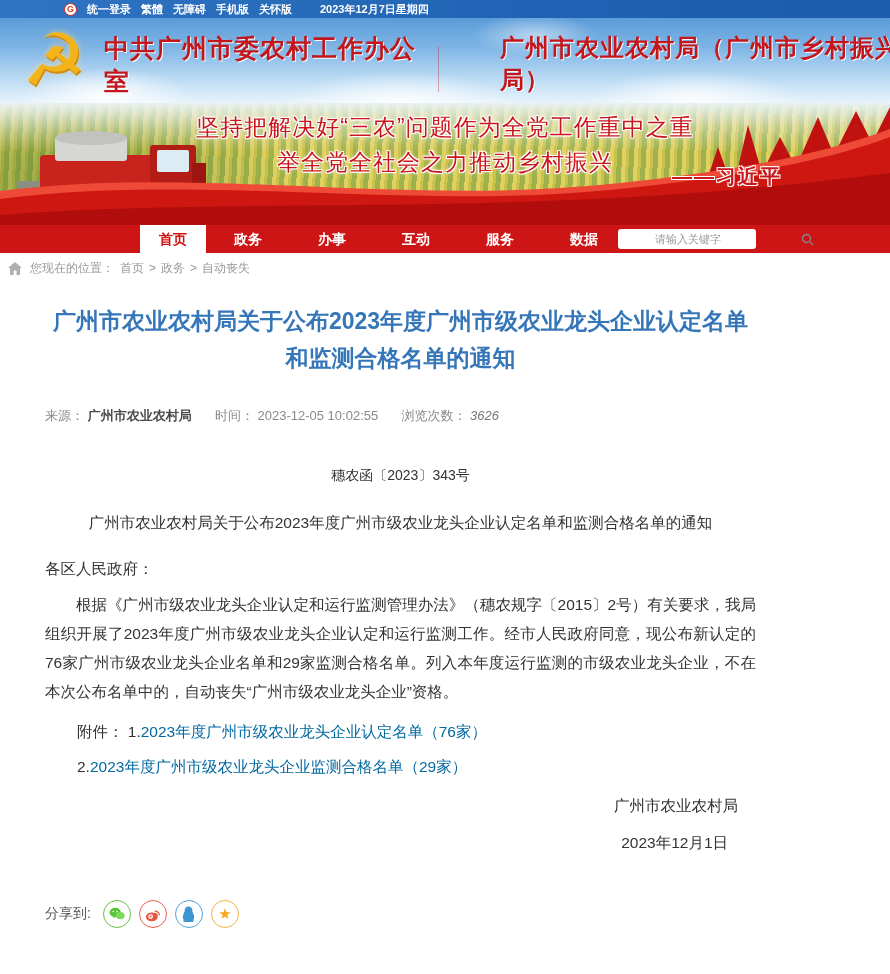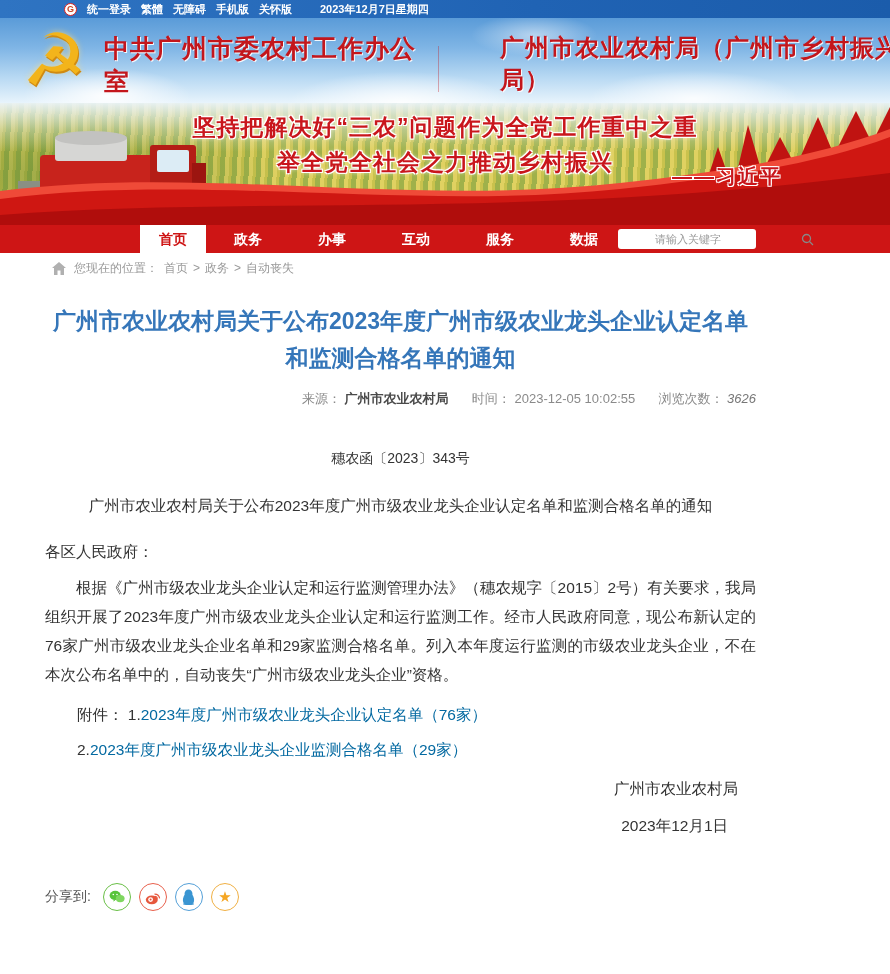--- a/index.html
+++ b/index.html
@@ -41,24 +41,24 @@
 
   
   .banner { position:absolute; left:0; top:103px; width:890px; height:122px; overflow:hidden;
     background:
       linear-gradient(180deg, rgba(235,244,250,.95) 0%, rgba(235,244,250,.35) 22%, rgba(255,255,255,0) 40%),
       radial-gradient(300px 120px at 8% 60%, rgba(90,130,45,.55), rgba(90,130,45,0) 70%),
       repeating-linear-gradient(93deg,#e0d161 0 4px,#c9c24d 4px 7px,#9fb14a 7px 12px),
       linear-gradient(180deg,#d8e0b8,#aeb65c); }
   .banner svg { position:absolute; left:0; top:0; }
   .slogan1 { position:absolute; left:0; top:9px; width:890px; text-align:center;
-    font-size:23px; font-weight:bold; color:#c9161c; letter-spacing:1px;
+    font-size:23px; font-weight:normal; color:#c9161c; letter-spacing:1px;
     text-shadow:-1px -1px 0 #fff,1px -1px 0 #fff,-1px 1px 0 #fff,1px 1px 0 #fff,0 0 4px #fff; }
   .slogan2 { position:absolute; left:0; top:44px; width:890px; text-align:center;
-    font-size:23px; font-weight:bold; color:#c9161c; letter-spacing:1px;
+    font-size:23px; font-weight:normal; color:#c9161c; letter-spacing:1px;
     text-shadow:-1px -1px 0 #fff,1px -1px 0 #fff,-1px 1px 0 #fff,1px 1px 0 #fff,0 0 4px #fff; }
   .slogan-sign { position:absolute; left:672px; top:60px; font-size:20px; font-weight:bold;
     color:#c9161c; letter-spacing:2px;
     text-shadow:-1px -1px 0 #fff,1px -1px 0 #fff,-1px 1px 0 #fff,1px 1px 0 #fff; }
 
   
   .nav { position:absolute; left:0; top:225px; width:890px; height:28px; background:#ce1515; }
   .nav-list { position:absolute; left:140px; top:0; height:28px; display:flex; list-style:none; }
   .nav-item { width:84px; height:28px; line-height:28px; text-align:center;
     color:#fff; font-size:14px; font-weight:bold; cursor:pointer; }
@@ -66,31 +66,31 @@
   .search-box { position:absolute; left:618px; top:4px; width:138px; height:20px;
     background:#fff; border-radius:3px; display:flex; align-items:center;padding-left:29px; }
   .search-input { flex:1; border:none; outline:none; background:transparent;
     font-size:11px; color:#333; padding:0 4px 0 8px; font-family:inherit; }
   .search-input::placeholder { color:#9a9a9a; }
   .search-btn { width:22px; height:20px; border:none; background:transparent; cursor:pointer;
     display:flex; align-items:center; justify-content:center; }
 
   
   .breadcrumb { position:absolute; left:0; top:253px; width:806px; height:30px;
-    display:flex; align-items:center; font-size:12px; color:#999; background:#fff;margin-left:44px; }
+    display:flex; align-items:center; font-size:12px; color:#999; background:#fff; }
   .home-ico { margin:0 8px 0 8px; display:flex; }
   .crumb { color:#999; cursor:pointer; }
   .crumb-sep { margin:0 5px; color:#999; }
   .crumb-prefix { margin-right:6px; }
 
   
   .content { position:absolute; left:0; top:283px; width:801px; padding:0 45px; }
   .art-title { margin-top:20px; text-align:center; color:#3576b9; font-size:23px;
     font-weight:600; line-height:37px; }
-  .art-meta { margin-top:13px; text-align:right; font-size:13px; color:#8a8a8a; }
+  .art-meta { margin-top:30px; text-align:left; font-size:13px; color:#8a8a8a; }
   .art-meta .m-label { color:#8a8a8a; }
   .art-meta .m-source { color:#4a4a4a; font-weight:bold; }
   .art-meta .m-gap { display:inline-block; width:16px; }
   .art-meta .m-views { font-style:italic; color:#777; }
   .doc-number { margin-top:42px; text-align:center; font-size:14px; color:#333; }
   .doc-title { margin-top:28px; text-align:center; font-size:15.5px; color:#333; }
   .salutation { margin-top:25px; font-size:15.5px; color:#333; }
   .paragraph { margin-top:10px; font-size:15.5px; color:#333; line-height:29px;
     text-indent:2em; text-align:justify; }
   .attach-line1 { margin-top:16px; font-size:15.5px; color:#333; padding-left:32px; }

